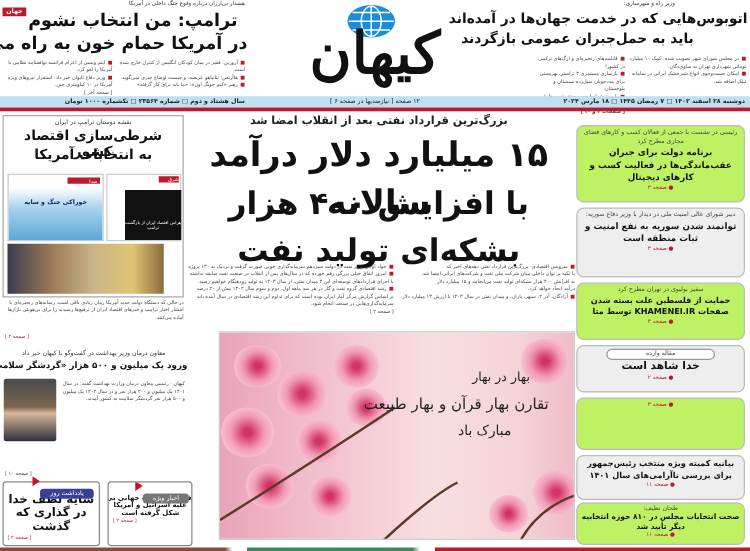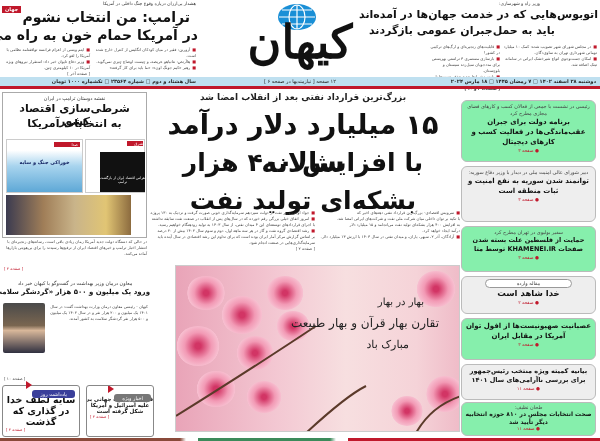--- a/index.html
+++ b/index.html
@@ -4,21 +4,21 @@
 <style>
 *{margin:0;padding:0;box-sizing:border-box;}
 body{width:600px;height:441px;background:#fff;font-family:"DejaVu Sans",sans-serif;position:relative;overflow:hidden;direction:rtl;color:#111;}
 .abs{position:absolute;}
 .kicker{font-size:6px;color:#333;text-align:center;}
 .small{font-size:4px;color:#444;line-height:6px;}
 .bullet::before{content:"■";color:#c0182b;font-size:4px;margin-left:2px;}
 .infobar{position:absolute;top:77px;height:9px;background:#bfe0f0;font-size:5px;line-height:9px;color:#222;padding:0 4px;font-weight:bold;}
 .redline{position:absolute;top:86px;left:0;width:600px;height:3px;background:#c0182b;}
 .headline-huge{font-family:"DejaVu Sans",sans-serif;font-weight:900;color:#111;text-align:center;letter-spacing:-1px;}
-.rbox{position:absolute;right:4px;width:135px;border:1px solid #bbb;border-radius:6px;background:#86efac;text-align:center;padding:2px 3px;}
+.rbox{position:absolute;right:4px;width:135px;border:1px solid #bbb;border-radius:6px;background:#bef264;text-align:center;padding:2px 3px;}
 .rbox .k{font-size:5px;color:#444;line-height:7px;}
 .rbox .h{font-size:8.5px;font-weight:bold;line-height:11px;color:#111;}
 .rbox .p{font-size:4.5px;color:#c0182b;line-height:7px;}
 .rbox.gray{background:#eeeeee;}
 .tag{display:inline-block;font-size:5px;color:#fff;padding:0 8px;border-radius:3px;line-height:8px;}
 .flower{position:absolute;border-radius:50%;}
 </style>
 </head>
 <body>
 
@@ -173,21 +173,20 @@
   <div class="k">سفیر بولیوی در تهران مطرح کرد</div>
   <div class="h" style="font-size:6.5px;line-height:9px;">حمایت از فلسطین علت بسته شدن صفحات KHAMENEI.IR توسط متا</div>
   <div class="p">● صفحه ۳</div>
 </div>
 <div class="rbox gray" style="top:276px;height:38px;">
   <div class="k" style="border:1px solid #999;border-radius:5px;background:#fff;margin:0 20px;">مقاله وارده</div>
   <div class="h">خدا شاهد است</div>
   <div class="p">● صفحه ۲</div>
 </div>
 <div class="rbox" style="top:318px;height:42px;">
-  <div class="h" style="font-size:7px;line-height:10px;">عصبانیت صهیونیست‌ها از افول توان آمریکا در مقابل ایران</div>
   <div class="p">● صفحه ۳</div>
 </div>
 <div class="rbox gray" style="top:364px;height:36px;">
   <div class="h" style="font-size:6.5px;line-height:9px;">بیانیه کمیته ویژه منتخب رئیس‌جمهور برای بررسی ناآرامی‌های سال ۱۴۰۱</div>
   <div class="p">● صفحه ۱۱</div>
 </div>
 <div class="rbox" style="top:402px;height:34px;">
   <div class="k" style="line-height:5px;">طحان نظیف:</div>
   <div class="h" style="font-size:6px;line-height:8px;">صحت انتخابات مجلس در ۸۱۰ حوزه انتخابیه دیگر تأیید شد</div>
   <div class="p" style="line-height:5px;">● صفحه ۱۱</div>

